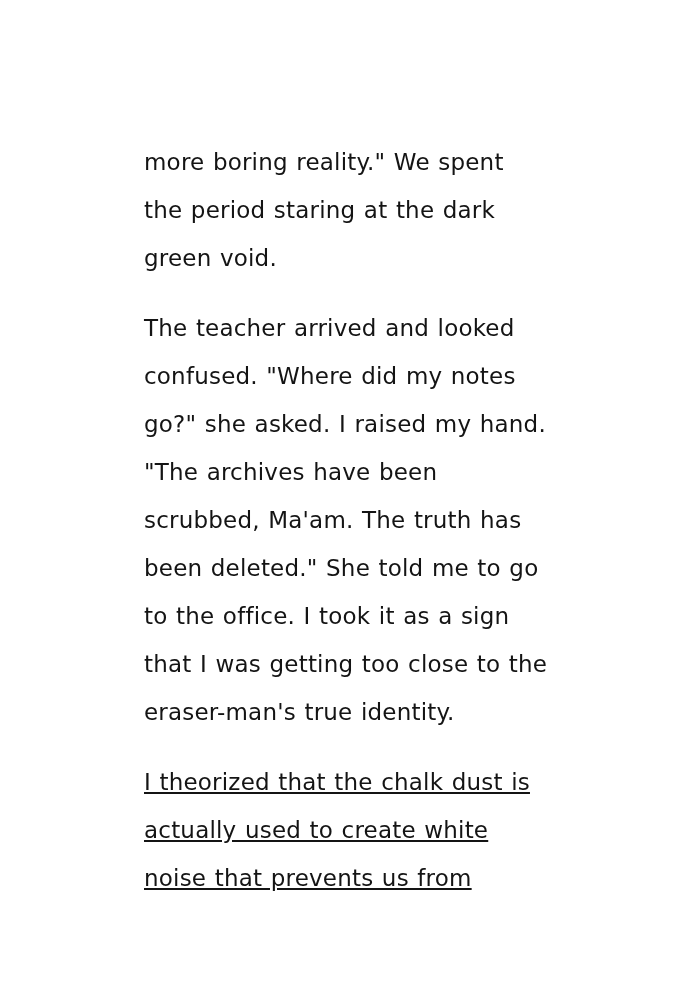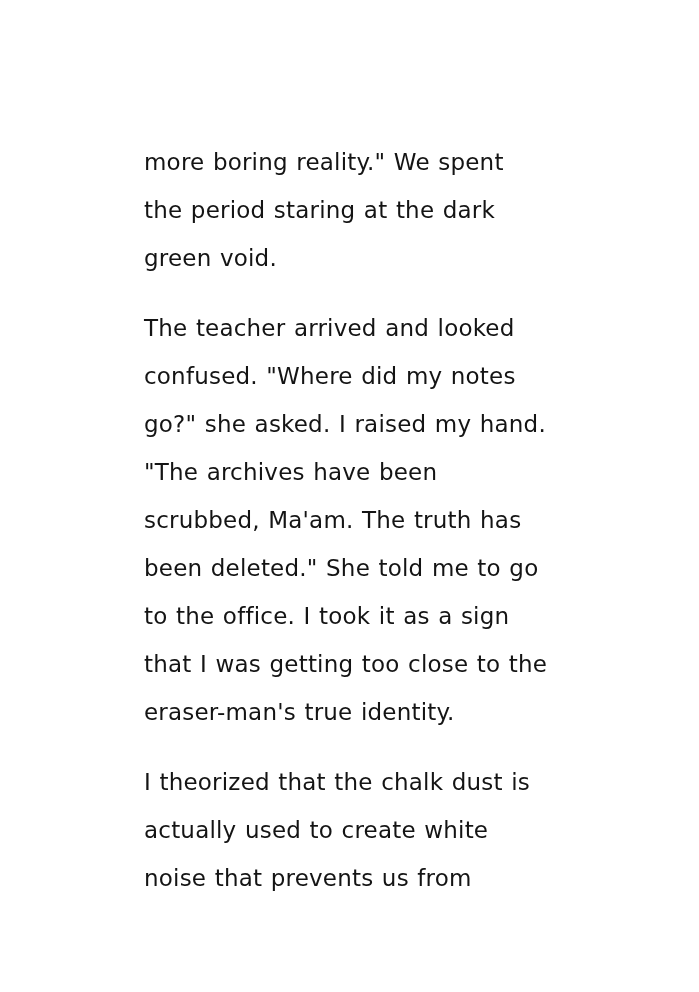--- a/index.html
+++ b/index.html
@@ -24,20 +24,21 @@
     margin: 0 0 22px 0;
     font-size: 23px;
     line-height: 48px;
     letter-spacing: 0.2px;
     color: #141414;
     font-weight: 400;
     word-spacing: 1px;
   }
   .para:last-child {
     margin-bottom: 0;
+    text-decoration: underline;
   }
 </style>
 </head>
 <body>
 
 <div class="page">
   <p class="para">more boring reality." We spent the period staring at the dark green void.</p>
   <p class="para">The teacher arrived and looked confused. "Where did my notes go?" she asked. I raised my hand. "The archives have been scrubbed, Ma'am. The truth has been deleted." She told me to go to the office. I took it as a sign that I was getting too close to the eraser-man's true identity.</p>
   <p class="para">I theorized that the chalk dust is actually used to create white noise that prevents us from</p>
 </div>

